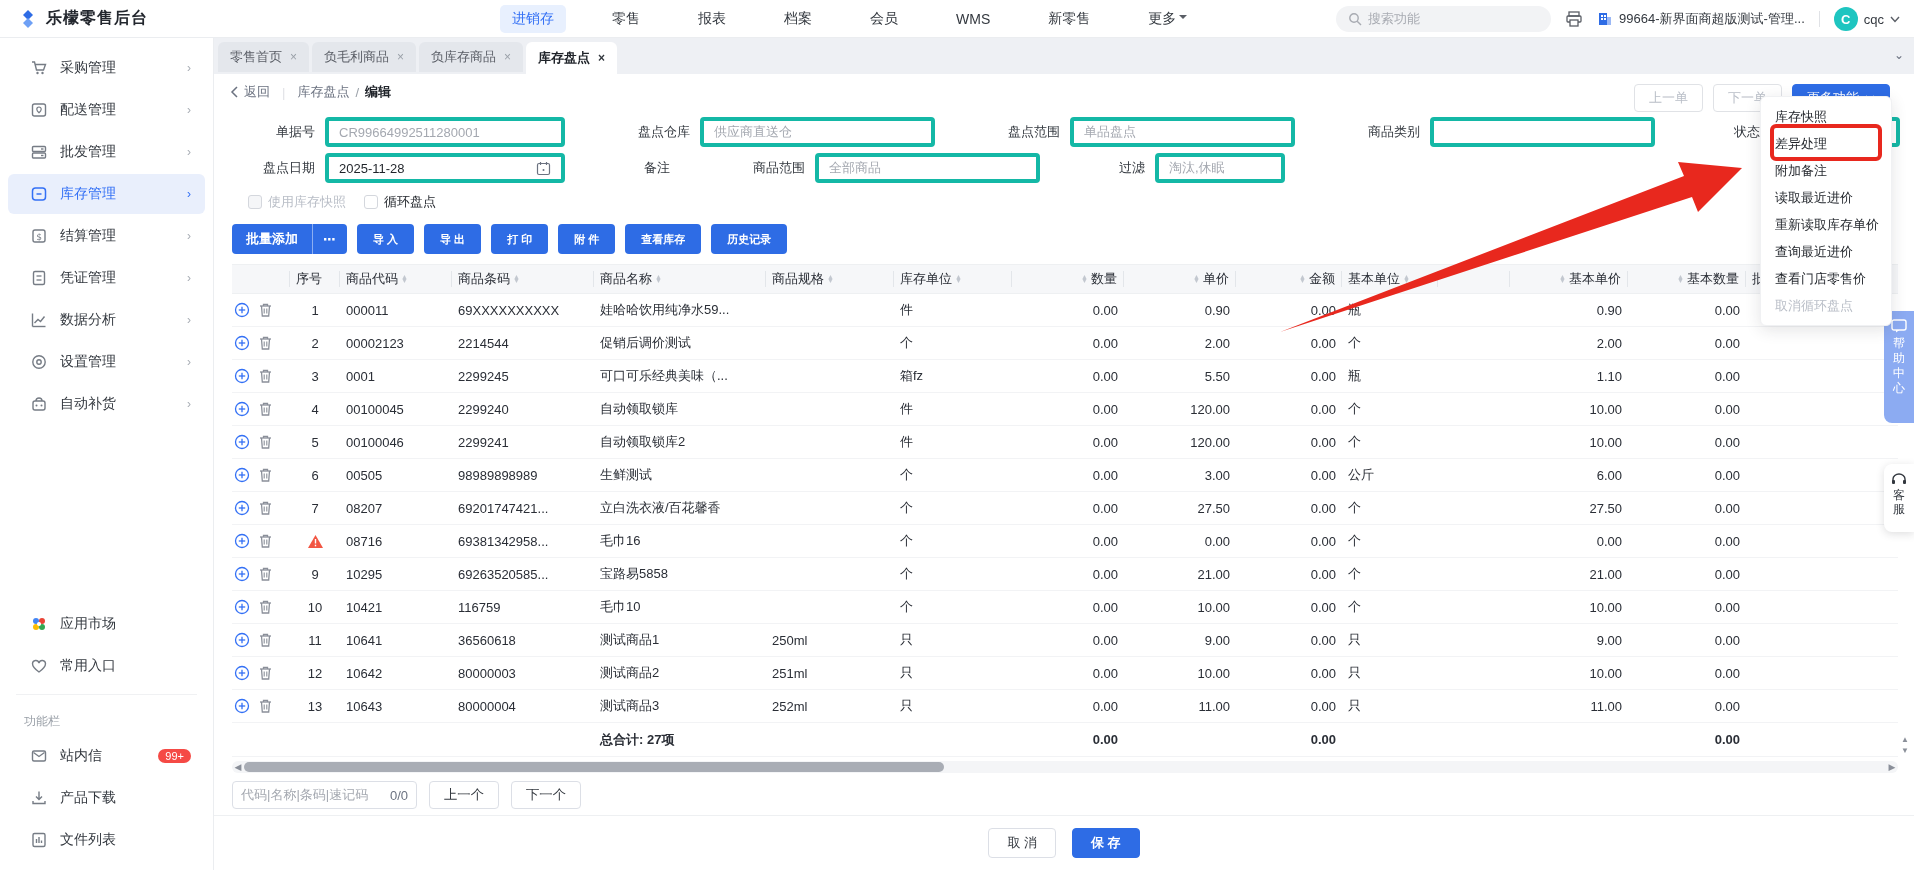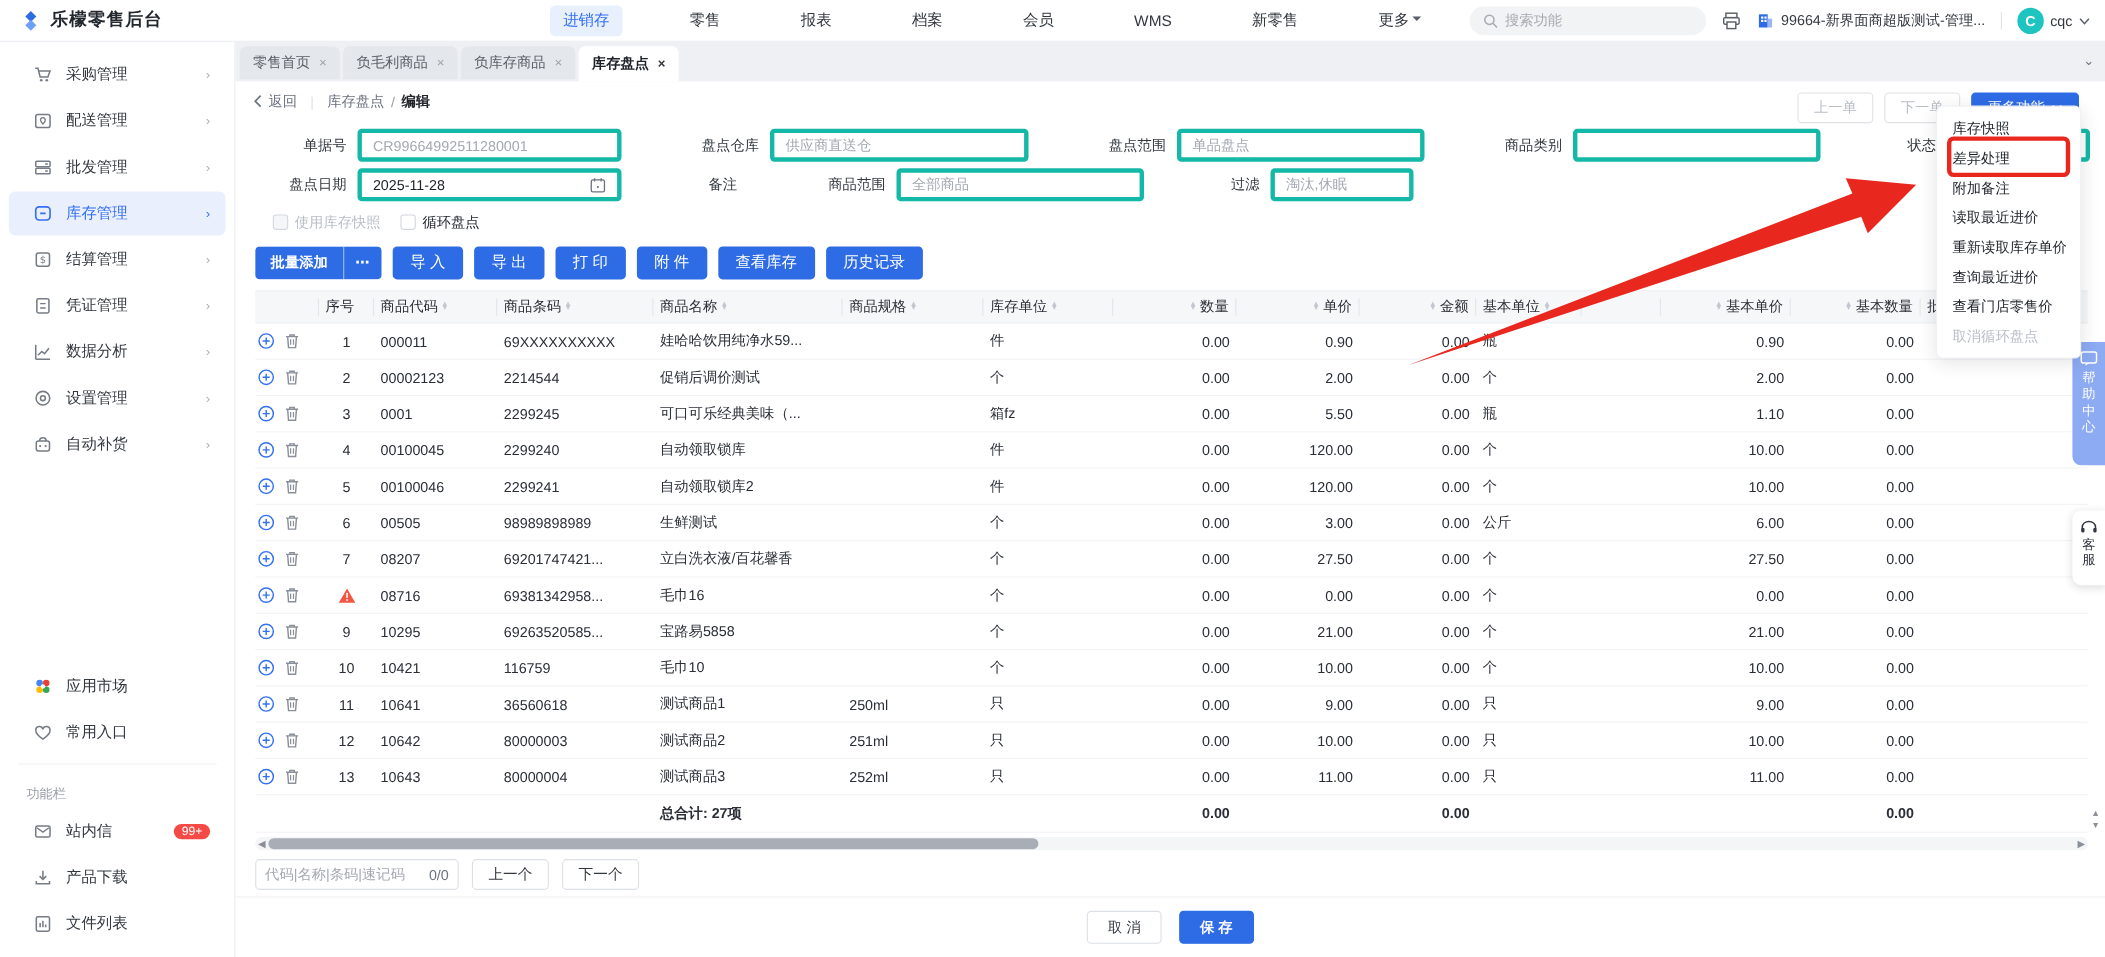--- a/index.html
+++ b/index.html
@@ -4,21 +4,21 @@
 <style>
   * { margin:0; padding:0; box-sizing:border-box; }
   html,body { width:1914px; height:870px; overflow:hidden; font-family:"Liberation Sans","DejaVu Sans",sans-serif; font-size:13px; color:#1f2329; background:#fff; }
   .app { position:relative; width:1914px; height:870px; }
 
   
   .topbar { position:absolute; top:0; left:0; right:0; height:38px; background:#fff; border-bottom:1px solid #ebedf0; display:flex; align-items:center; z-index:30; }
   .logo { display:flex; align-items:center; gap:8px; padding-left:18px; width:214px; }
   .logo-glyph { width:20px; height:20px; }
   .logo-text { font-size:16px; font-weight:bold; color:#23272e; letter-spacing:1px; }
-  .topnav { display:flex; align-items:center; gap:49px; margin-left:286px; }
+  .topnav { display:flex; align-items:center; gap:34px; margin-left:286px; }
   .topnav .nav-item { color:#33383f; font-size:14px; cursor:pointer; padding:5px 12px; border-radius:5px; white-space:nowrap; }
   .topnav .nav-item.active { background:#e8f0fe; color:#3370f5; }
   .nav-caret { display:inline-block; margin-left:3px; width:0; height:0; border:4px solid transparent; border-top-color:#5a5e66; vertical-align:middle; }
   .topbar-right { position:absolute; right:0; top:0; height:38px; display:flex; align-items:center; gap:14px; padding-right:14px; }
   .searchbox { width:215px; height:26px; background:#f2f3f5; border-radius:14px; display:flex; align-items:center; gap:6px; padding:0 12px; color:#a8abb2; }
   .store { display:flex; align-items:center; gap:6px; color:#33383f; font-size:13px; white-space:nowrap; }
   .tb-divider { width:1px; height:16px; background:#e0e2e6; }
   .avatar { width:24px; height:24px; border-radius:50%; background:#1ec5c0; color:#fff; display:flex; align-items:center; justify-content:center; font-size:13px; font-weight:bold; }
   .user { display:flex; align-items:center; gap:6px; color:#33383f; }
 
@@ -63,21 +63,21 @@
   .f-input .counter { margin-left:auto; color:#a4a8b0; }
   .f-input .cal { margin-left:auto; color:#6b7280; }
   .checkbox-row { display:flex; align-items:center; gap:18px; height:28px; padding-left:18px; margin-top:2px; }
   .cbx { display:flex; align-items:center; gap:6px; cursor:pointer; }
   .cbx .box { width:14px; height:14px; border:1px solid #d4d7dd; border-radius:3px; background:#fff; }
   .cbx.disabled { color:#b9bec7; }
   .cbx.disabled .box { background:#f5f6f8; }
 
   
   .toolbar { display:flex; align-items:center; gap:10px; padding:8px 16px 8px 18px; }
-  .tb-btn { background:#2e6ce5; color:#fff; border:none; border-radius:4px; height:30px; padding:0 16px; font-size:14px; font-weight:normal; cursor:pointer; white-space:nowrap; display:flex; align-items:center; }
+  .tb-btn { background:#2e6ce5; color:#fff; border:none; border-radius:4px; height:30px; padding:0 16px; font-size:11px; font-weight:bold; cursor:pointer; white-space:nowrap; display:flex; align-items:center; }
   .tb-split { display:flex; align-items:stretch; border-radius:4px; overflow:hidden; }
   .tb-split .seg { background:#2e6ce5; color:#fff; display:flex; align-items:center; padding:0 14px; height:30px; font-weight:bold; cursor:pointer; }
   .tb-split .seg.more { border-left:1px solid rgba(255,255,255,.45); padding:0 10px; letter-spacing:1px; }
 
   
   .table-wrap { margin:2px 16px 0 18px; position:relative; }
   .t-header { display:flex; background:#f6f7f9; border-top:1px solid #eef0f2; border-bottom:1px solid #eef0f2; height:30px; align-items:center; }
   .th { display:flex; align-items:center; height:16px; border-right:1px solid #e3e6ea; color:#2a2e36; font-size:13px; padding:0 6px; white-space:nowrap; }
   .th:last-child { border-right:none; }
   .th.right { justify-content:flex-end; }

